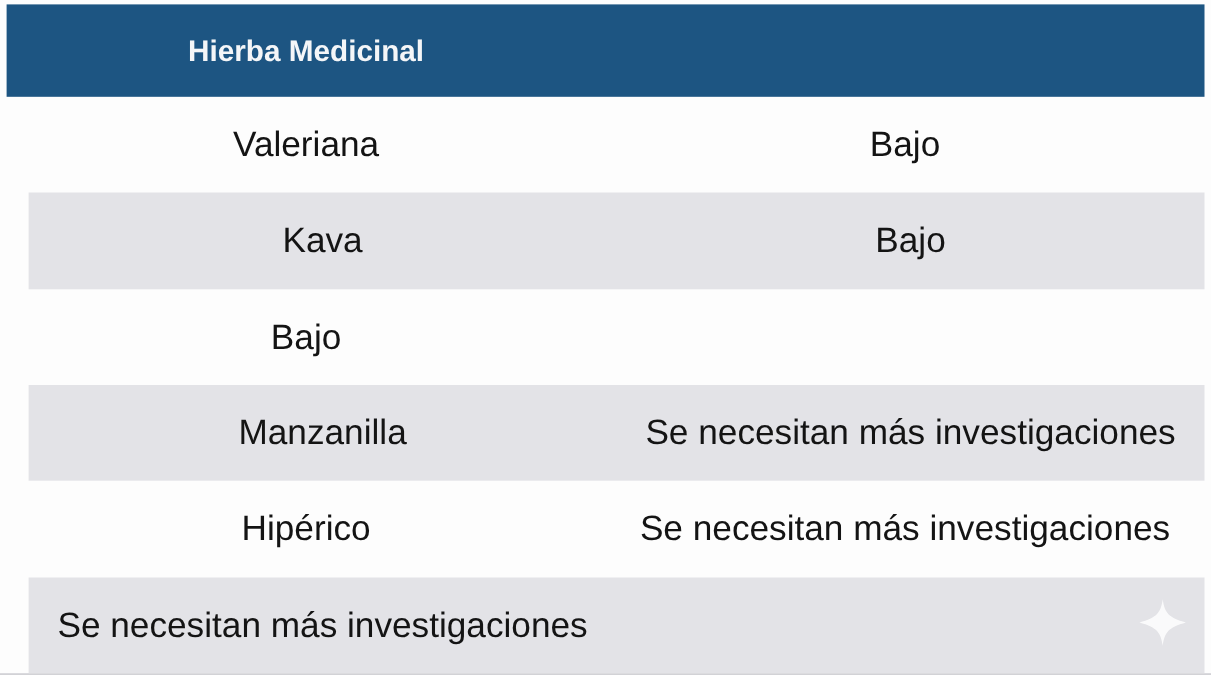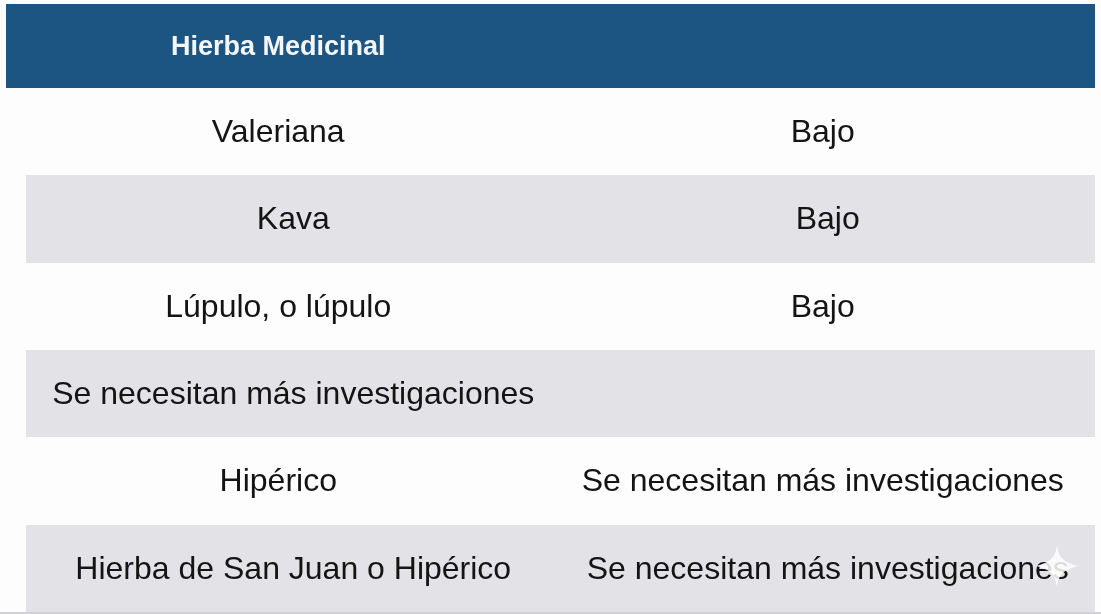--- a/index.html
+++ b/index.html
@@ -77,35 +77,34 @@
     <div class="cell">Valeriana</div>
     <div class="cell">Bajo</div>
   </div>
 
   <div class="trow alt">
     <div class="cell">Kava</div>
     <div class="cell">Bajo</div>
   </div>
 
   <div class="trow">
-    <div class="cell">Lúpulo, o lúpulo</div>
     <div class="cell">Bajo</div>
   </div>
 
   <div class="trow alt">
+    <div class="cell">Manzanilla</div>
     <div class="cell">Se necesitan más investigaciones</div>
   </div>
 
   <div class="trow">
     <div class="cell">Hipérico</div>
     <div class="cell">Se necesitan más investigaciones</div>
   </div>
 
   <div class="trow alt">
-    <div class="cell">Hierba de San Juan o Hipérico</div>
     <div class="cell">Se necesitan más investigaciones</div>
   </div>
 
   <svg class="watermark" viewBox="0 0 100 100" aria-hidden="true">
     <path d="M50 2 C54 30 62 40 98 50 C62 60 54 70 50 98 C46 70 38 60 2 50 C38 40 46 30 50 2 Z" fill="#ffffff"></path>
   </svg>
 
 </div>
 
 </body></html>

